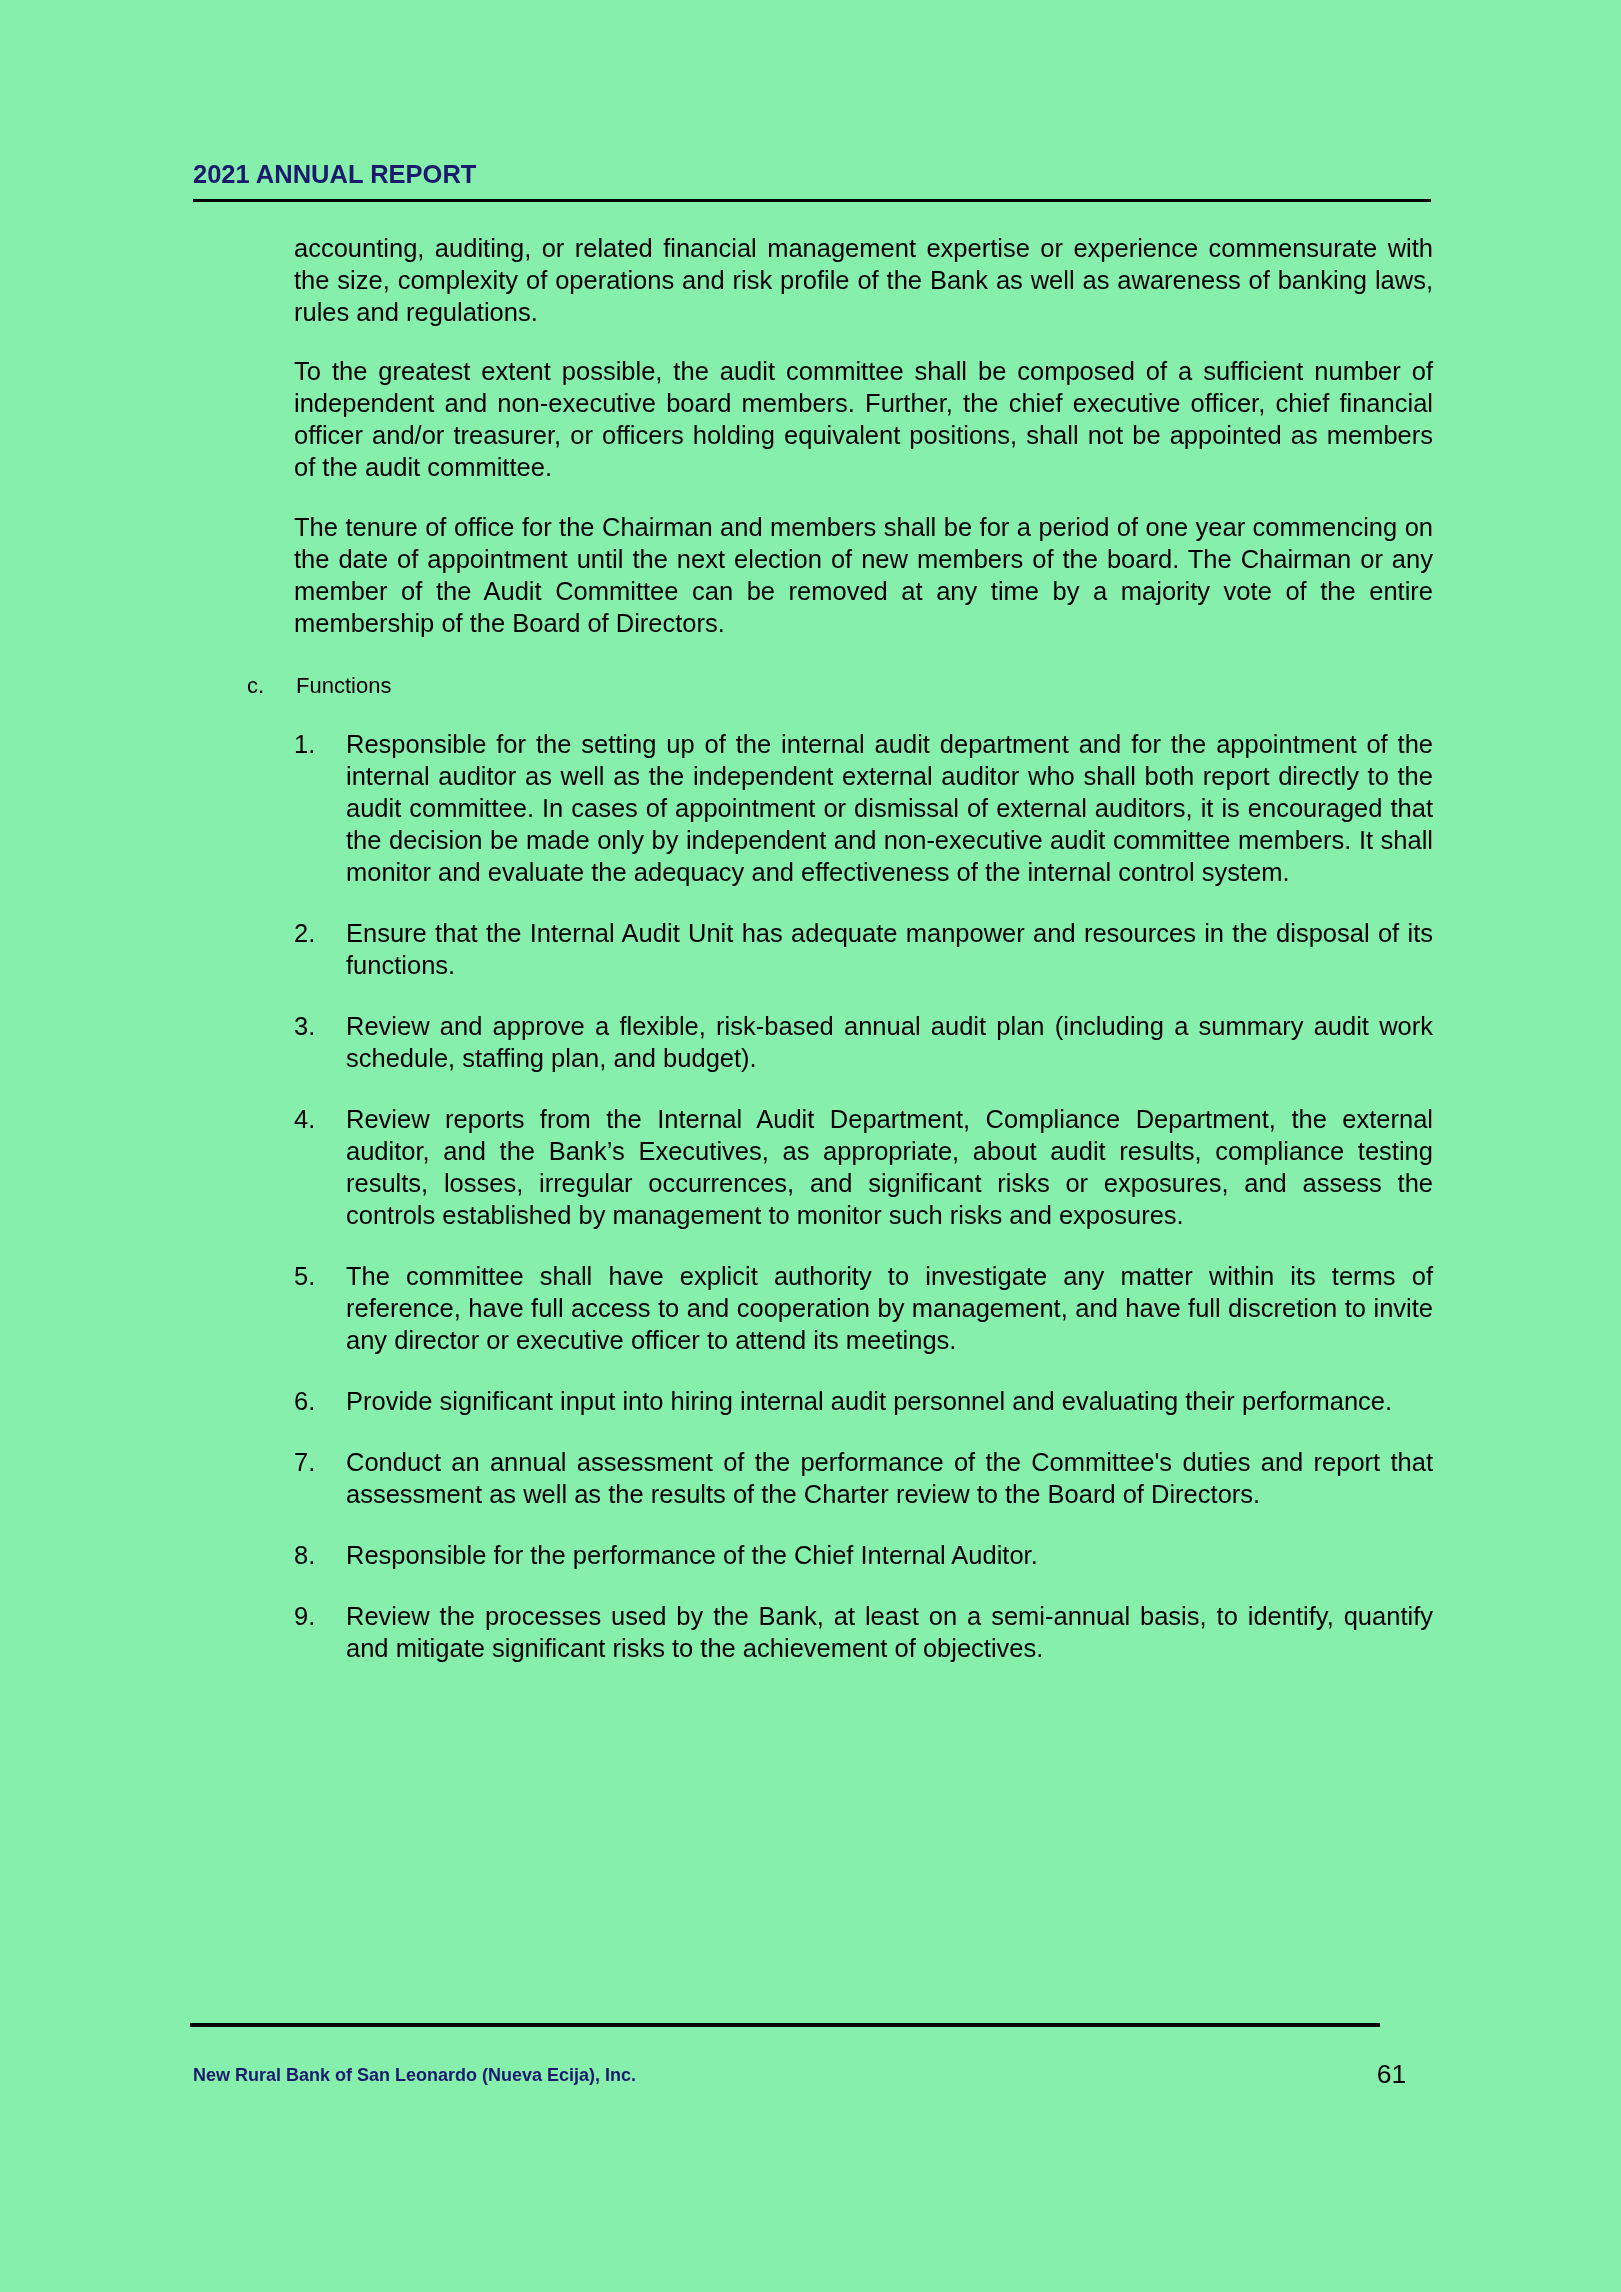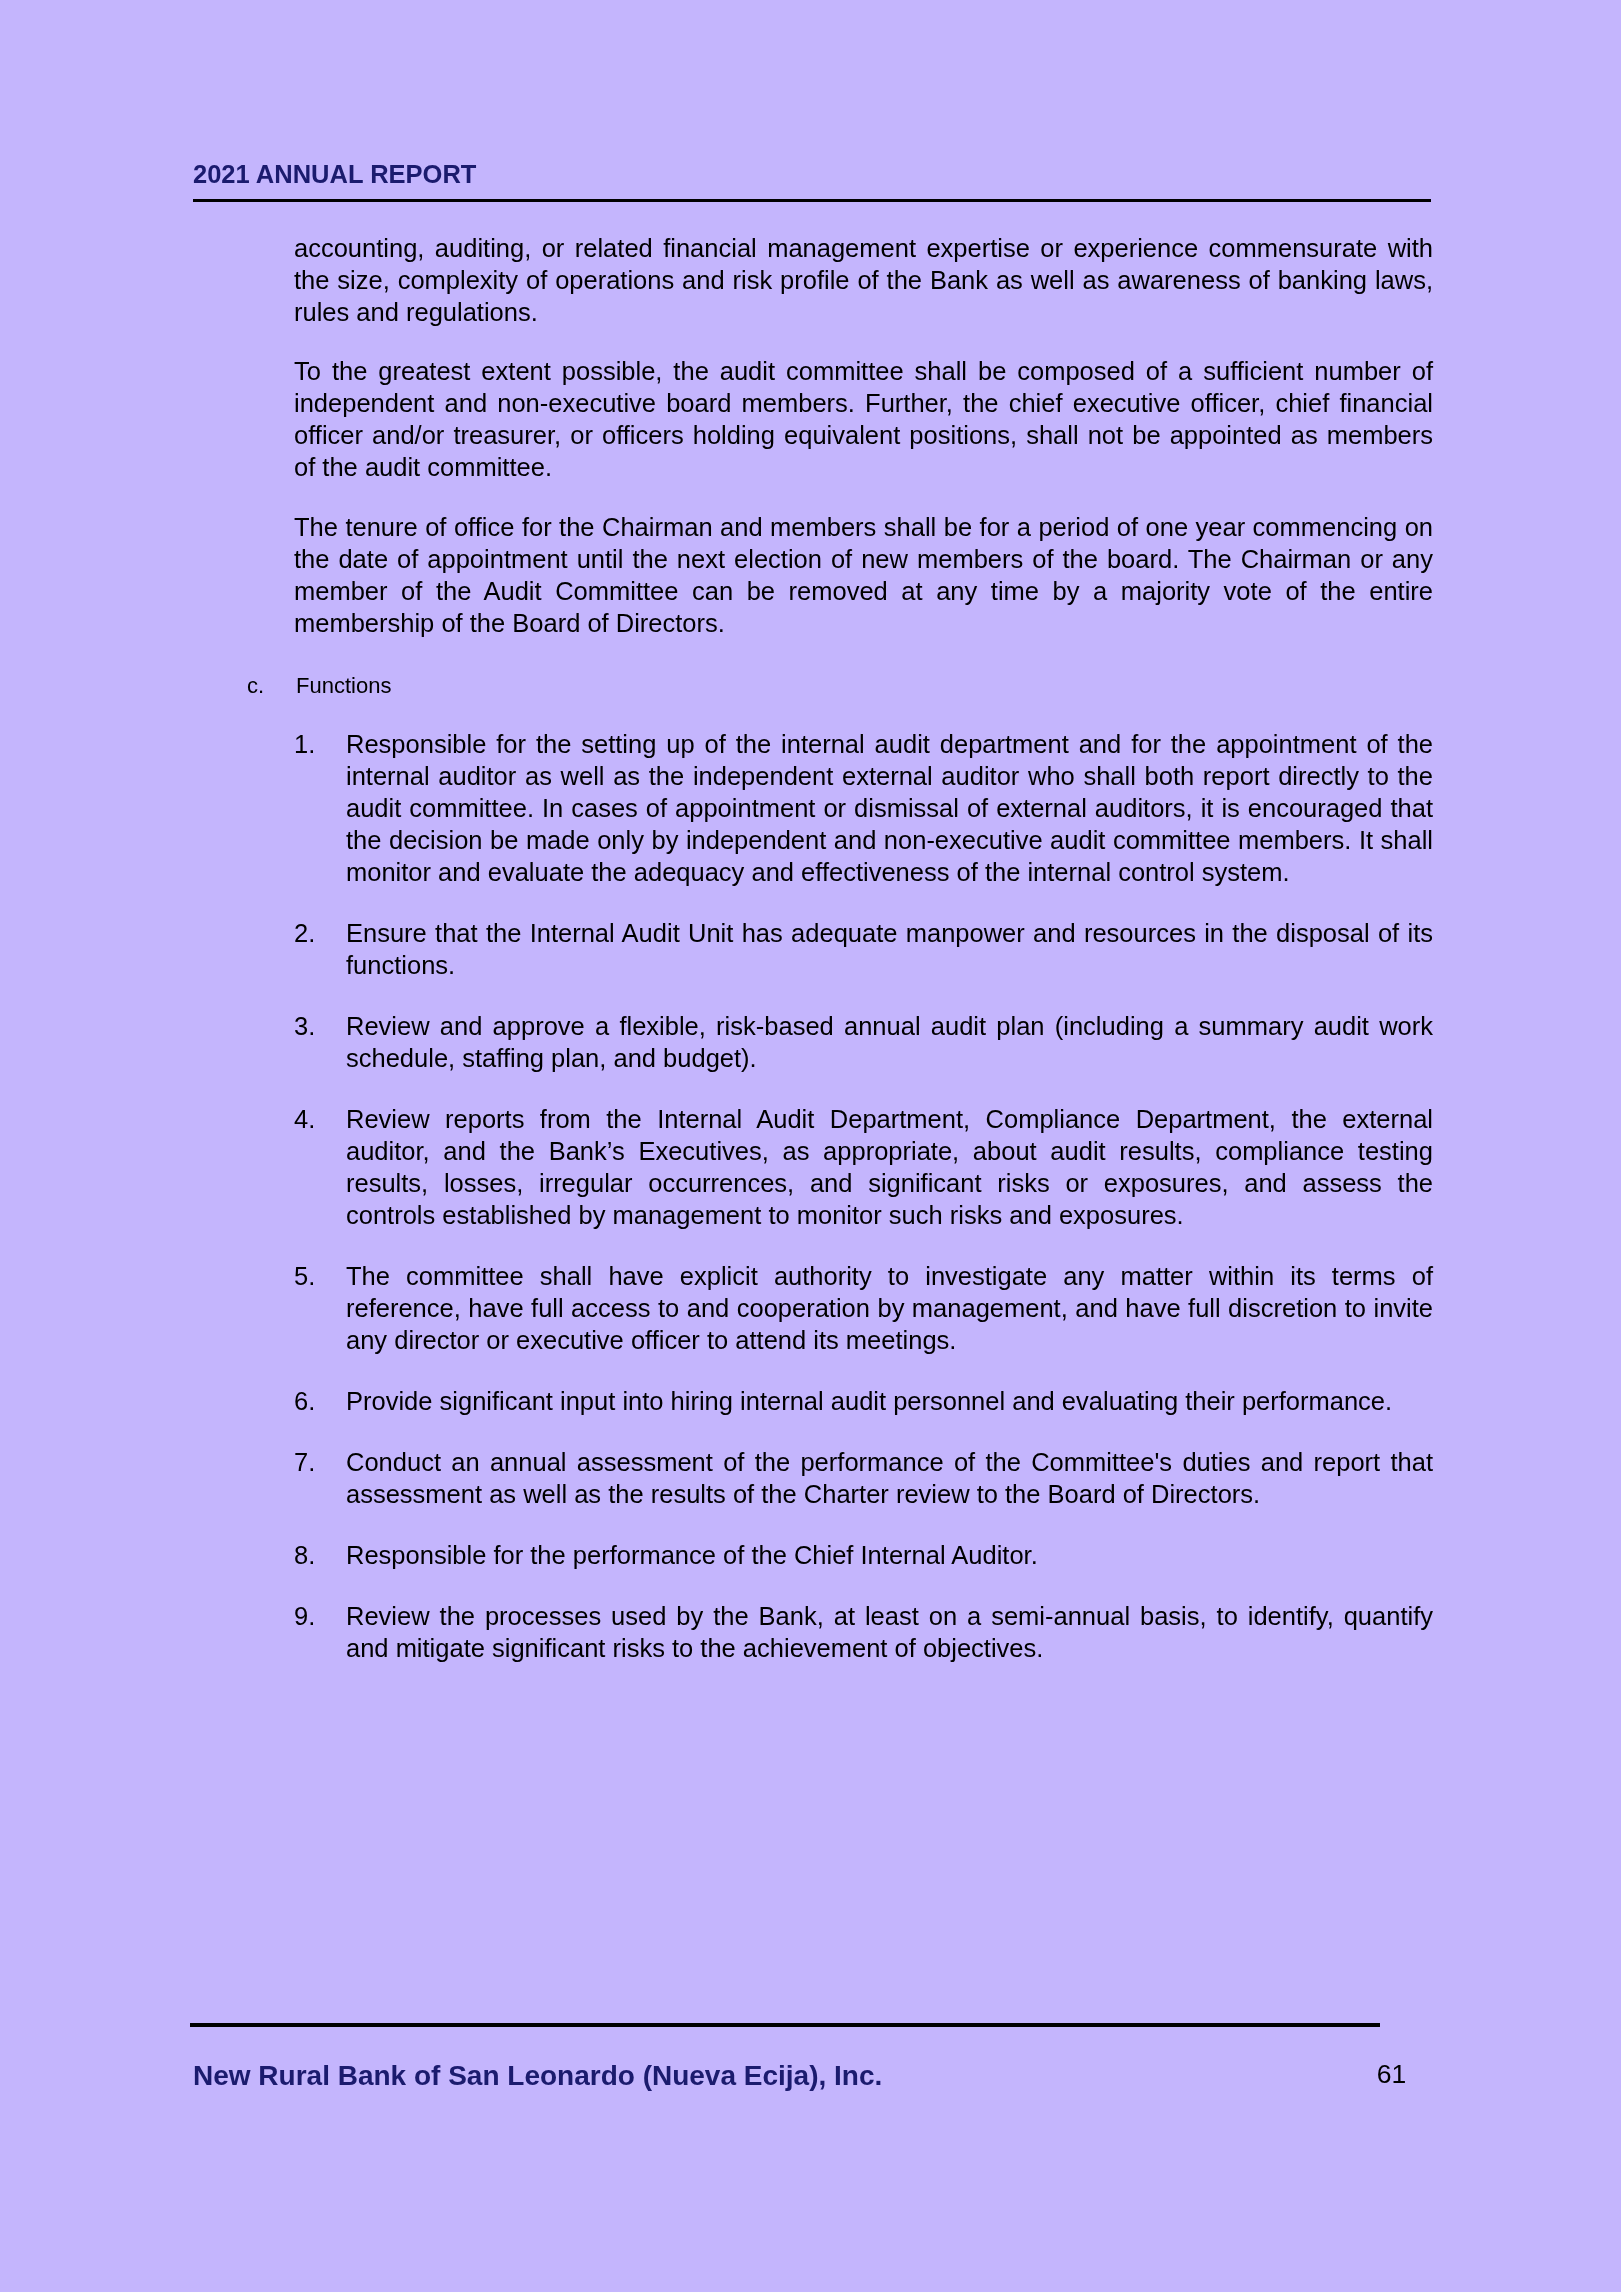--- a/index.html
+++ b/index.html
@@ -1,21 +1,21 @@
 <!DOCTYPE html>
 <html style="--navy: #1b1b6e; --ink: #000000;"><head>
 <meta charset="utf-8">
 <style>
   :root { --navy: #1b1b6e; --ink: #000000; }
   html, body { margin: 0; padding: 0; background: #ffffff; }
   .page {
     position: relative;
     width: 1621px;
     height: 2293px;
-    background: #c4b5fd;
+    background: #86efac;
     font-family: "Liberation Sans", sans-serif;
     color: var(--ink);
     overflow: hidden;
   }
 
   
   .header-title {
     position: absolute;
     left: 193px;
     top: 160px;
@@ -79,21 +79,21 @@
     left: 190px;
     top: 2023px;
     width: 1190px;
     height: 3.9px;
     background: #000000;
   }
   .footer-bank {
     position: absolute;
     left: 193px;
     top: 2060px;
-    font-size: 28px;
+    font-size: 18px;
     line-height: 31px;
     font-weight: bold;
     color: var(--navy);
   }
   .footer-page {
     position: absolute;
     left: 1362px;
     top: 2059px;
     width: 59px;
     text-align: center;

